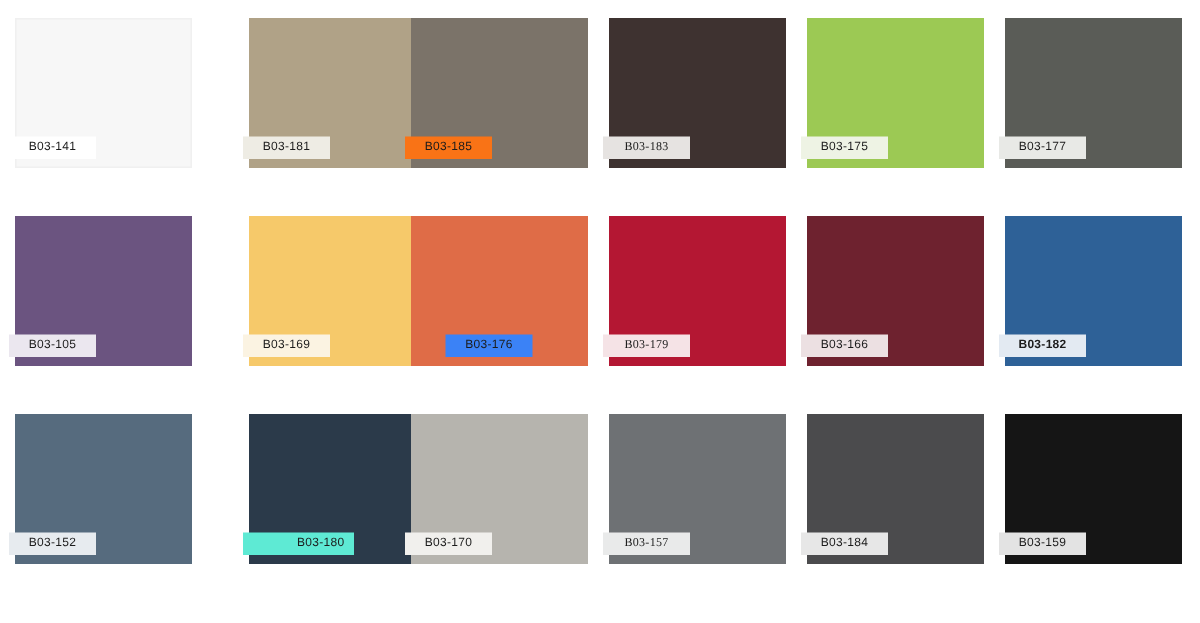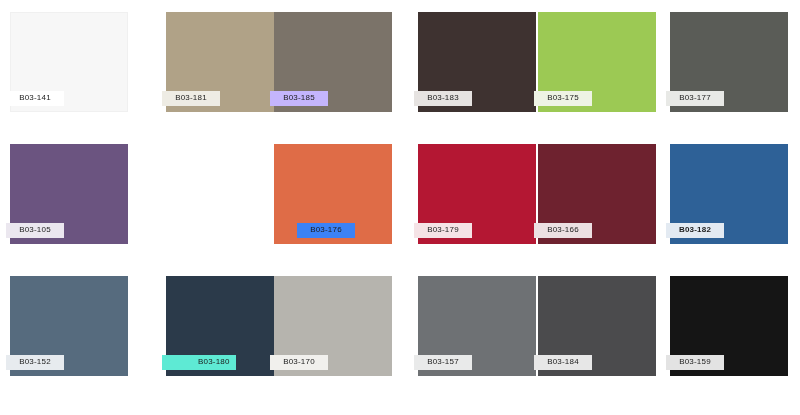--- a/index.html
+++ b/index.html
@@ -37,21 +37,21 @@
   .swatch {
     position: absolute;
     top: 0;
     width: 118px;
     height: 100px;
     box-sizing: border-box;
   }
   .swatch.col-0 { left: 10px; }
   .swatch.col-1 { left: 142px; margin-left: 24px; }
   .swatch.col-2 { left: 274px; }
-  .swatch.col-3 { left: 418px; }
+  .swatch.col-3 { left: 406px; font-family: Liberation Serif, serif; }
   .swatch.col-4 { left: 538px; }
   .swatch.col-5 { left: 670px; }
 
   
   .swatch.light-edge {
     box-shadow: inset 0 0 0 1px #f0f0f0;
   }
 
   .swatch-label {
     position: absolute;
@@ -73,35 +73,38 @@
 
 <div id="swatch-grid" style="background: rgb(255, 255, 255);">
   <div class="swatch-row row-0">
       <div class="swatch col-0 light-edge" style="background: rgb(247, 247, 247);">
         <div class="swatch-label" style="background: rgb(255, 255, 255); color: rgb(28, 28, 28);">B03-141</div>
       </div>
       <div class="swatch col-1" style="background: rgb(176, 162, 135);">
         <div class="swatch-label" style="background: rgb(238, 236, 228); color: rgb(28, 28, 28);">B03-181</div>
       </div>
       <div class="swatch col-2" style="background: rgb(123, 115, 105);">
-        <div class="swatch-label" style="background: #c4b5fd; color: rgb(28, 28, 28);">B03-185</div>
+        <div class="swatch-label" style="background: #f97316; color: rgb(28, 28, 28);">B03-185</div>
       </div>
       <div class="swatch col-3" style="background: rgb(62, 50, 48);">
         <div class="swatch-label" style="background: rgb(230, 227, 225); color: rgb(28, 28, 28);">B03-183</div>
       </div>
       <div class="swatch col-4" style="background: rgb(156, 201, 84);">
         <div class="swatch-label" style="background: rgb(238, 243, 228); color: rgb(28, 28, 28);">B03-175</div>
       </div>
       <div class="swatch col-5" style="background: rgb(90, 92, 87);">
         <div class="swatch-label" style="background: rgb(232, 233, 230); color: rgb(28, 28, 28);">B03-177</div>
       </div>
     </div>
   <div class="swatch-row row-1">
       <div class="swatch col-0" style="background: rgb(107, 84, 128);">
         <div class="swatch-label" style="background: rgb(235, 231, 239); color: rgb(28, 28, 28);">B03-105</div>
+      </div>
+      <div class="swatch col-1" style="background: rgb(246, 201, 106);">
+        <div class="swatch-label" style="background: rgb(251, 243, 226); color: rgb(28, 28, 28);">B03-169</div>
       </div>
       <div class="swatch col-2" style="background: rgb(223, 108, 71);">
         <div class="swatch-label" style="background: #3b82f6; color: rgb(28, 28, 28); margin-left: 27px;">B03-176</div>
       </div>
       <div class="swatch col-3" style="background: rgb(180, 23, 51);">
         <div class="swatch-label" style="background: rgb(245, 227, 230); color: rgb(28, 28, 28);">B03-179</div>
       </div>
       <div class="swatch col-4" style="background: rgb(110, 34, 47);">
         <div class="swatch-label" style="background: rgb(236, 224, 226); color: rgb(28, 28, 28);">B03-166</div>
       </div>

